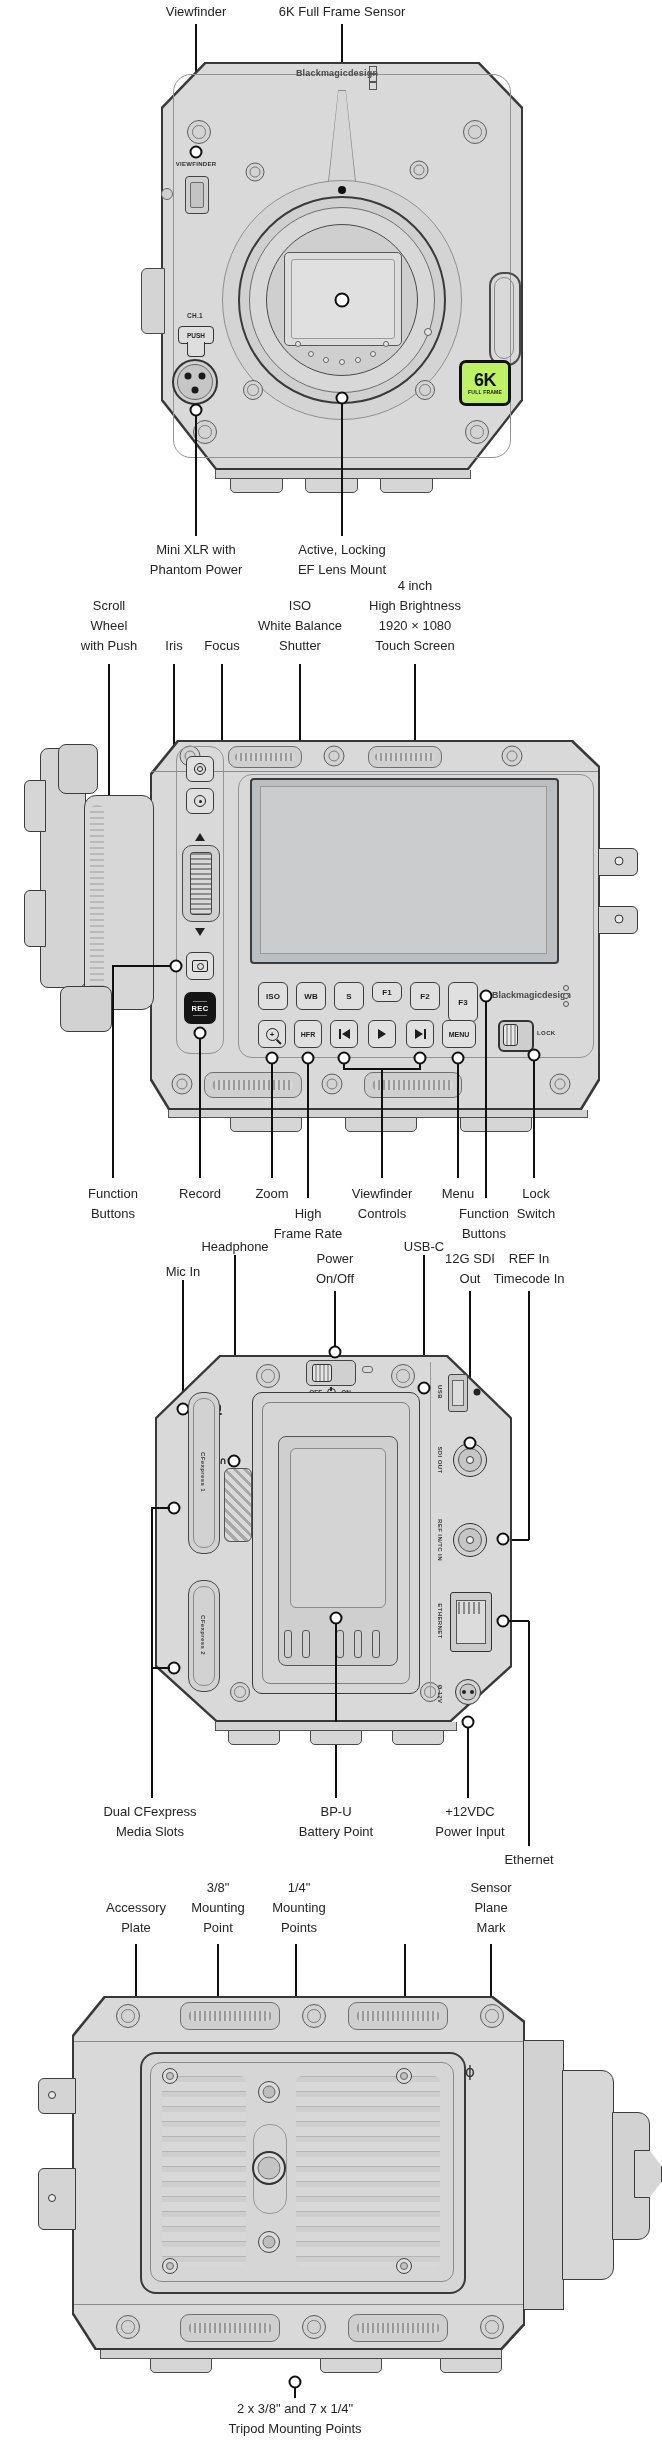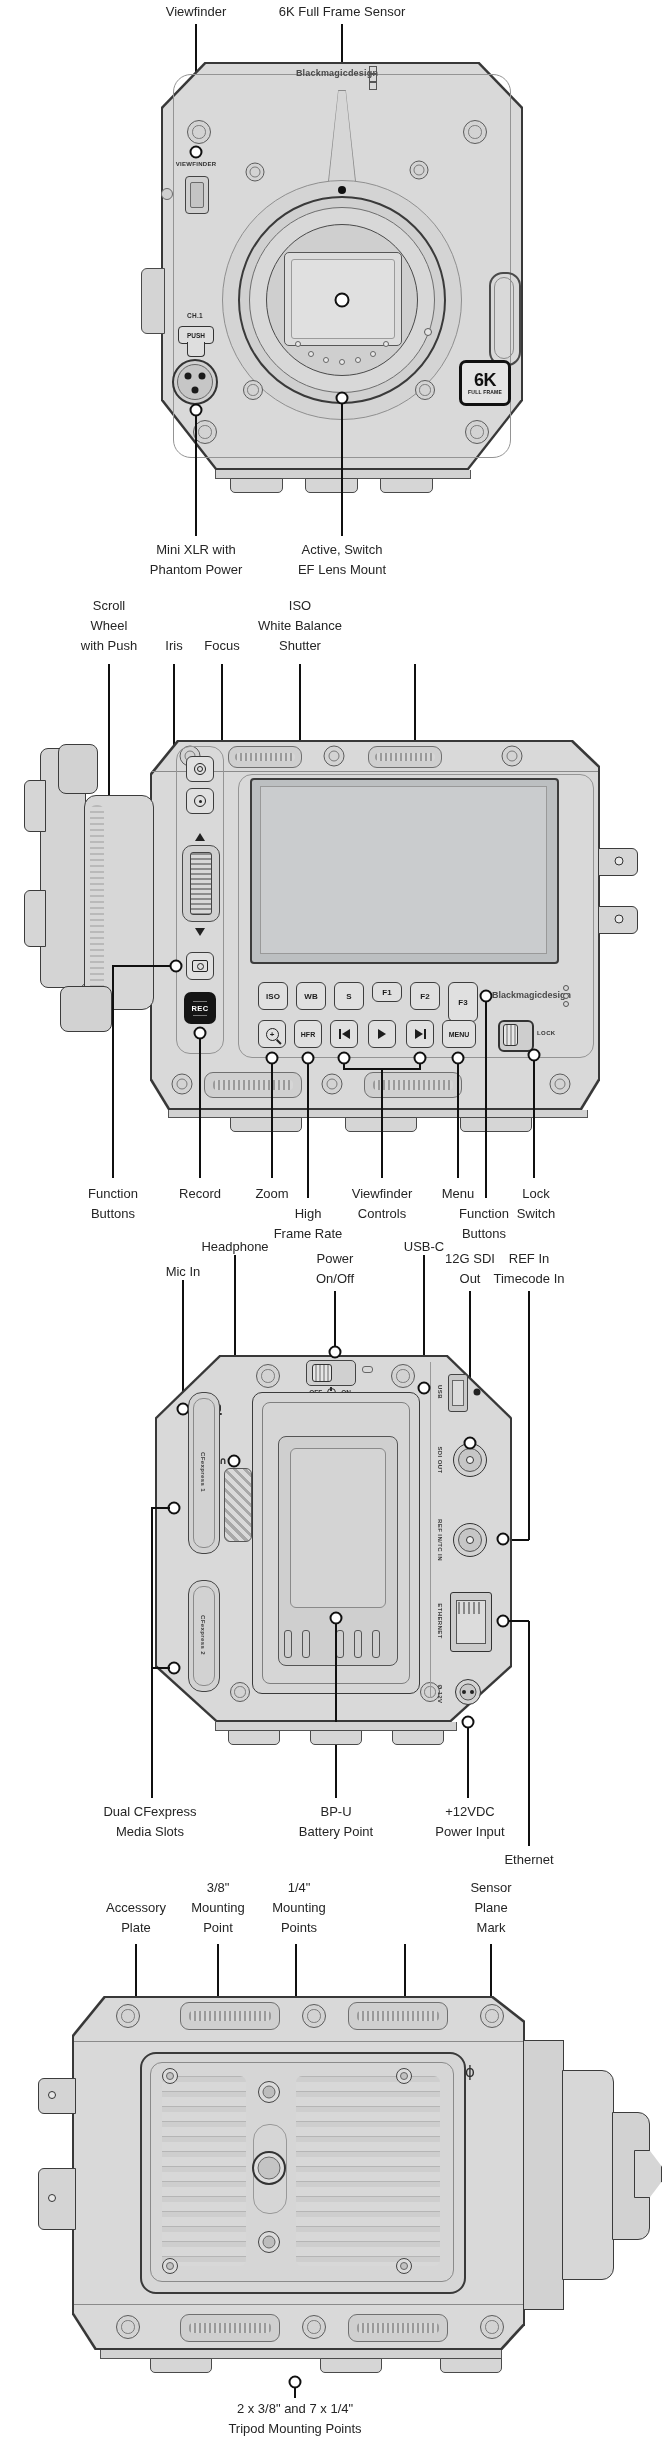--- a/index.html
+++ b/index.html
@@ -107,56 +107,60 @@
          display:flex;align-items:center;justify-content:center;">
       <span style="font:700 6.5px 'Liberation Sans',sans-serif;color:#222;">PUSH</span>
     </div>
     <div class="abs" style="left:172px;top:342px;width:16px;height:14px;border:1.5px solid #333;border-top:none;background:#dedede;border-radius:0 0 4px 4px;"></div>
     <div class="circ" style="left:180px;top:382px;width:46px;height:46px;border:2px solid #333;background:#d0d0d0;"></div>
     <div class="circ" style="left:180px;top:382px;width:36px;height:36px;border:1px solid #666;background:#c6c6c6;"></div>
     <div class="circ" style="left:173px;top:376px;width:7px;height:7px;background:#1a1a1a;"></div>
     <div class="circ" style="left:187px;top:376px;width:7px;height:7px;background:#1a1a1a;"></div>
     <div class="circ" style="left:180px;top:390px;width:7px;height:7px;background:#1a1a1a;"></div>
 
-    <div class="abs" style="left:444px;top:360px;width:46px;height:40px;border:3px solid #111;border-radius:7px;background:#e5e5e5;
+    <div class="abs" style="left:444px;top:360px;width:46px;height:40px;border:3px solid #111;border-radius:7px;background:#bef264;
          display:flex;flex-direction:column;align-items:center;justify-content:center;">
       <span style="font:900 18px/18px 'Liberation Sans',sans-serif;color:#111;letter-spacing:-.5px;">6K</span>
       <span style="font:800 5px/7px 'Liberation Sans',sans-serif;color:#111;letter-spacing:.2px;">FULL FRAME</span>
     </div>
 
     <div class="fdot" style="left:327px;top:190px;"></div>
     <div class="dot" style="left:327px;top:300px;width:11px;height:11px;"></div>
 
     <div class="abs" style="left:200px;top:470px;width:254px;height:8px;background:#d2d2d2;border:1px solid #555;border-top:none;"></div>
     <div class="abs" style="left:215px;top:478px;width:51px;height:13px;background:#d6d6d6;border:1.5px solid #4a4a4a;border-radius:0 0 5px 5px;"></div>
     <div class="abs" style="left:290px;top:478px;width:51px;height:13px;background:#d6d6d6;border:1.5px solid #4a4a4a;border-radius:0 0 5px 5px;"></div>
     <div class="abs" style="left:365px;top:478px;width:51px;height:13px;background:#d6d6d6;border:1.5px solid #4a4a4a;border-radius:0 0 5px 5px;"></div>
 
     <div class="dot" style="left:181px;top:410px;"></div>
     <div class="lv" style="left:180px;top:416px;height:120px;"></div>
     <div class="dot" style="left:327px;top:398px;"></div>
     <div class="lv" style="left:326px;top:404px;height:132px;"></div>
     <div class="lbl" style="left:181px;top:540px;width:140px;">Mini XLR with
 Phantom Power</div>
-    <div class="lbl" style="left:327px;top:540px;width:150px;">Active, Switch
+    <div class="lbl" style="left:327px;top:540px;width:150px;">Active, Locking
 EF Lens Mount</div>
   </div>
 
   <div class="abs" style="left:0;top:570px;width:662px;height:680px;">
     
   </div>
 
   <div class="lbl" style="left:109px;top:596px;width:110px;">Scroll
 Wheel
 with Push</div>
   <div class="lbl" style="left:174px;top:636px;width:70px;">Iris</div>
   <div class="lbl" style="left:222px;top:636px;width:80px;">Focus</div>
   <div class="lbl" style="left:300px;top:596px;width:130px;">ISO
 White Balance
 Shutter</div>
+  <div class="lbl" style="left:415px;top:576px;width:140px;">4 inch
+High Brightness
+1920 × 1080
+Touch Screen</div>
 
   <div class="lv" style="left:108px;top:664px;height:222px;"></div>
   <div class="lh" style="left:108px;top:885px;width:62px;"></div>
   <div class="dot" style="left:176px;top:886px;"></div>
   <div class="lv" style="left:173px;top:664px;height:100px;"></div>
   <div class="dot" style="left:174px;top:769px;"></div>
   <div class="lv" style="left:221px;top:664px;height:132px;"></div>
   <div class="dot" style="left:221px;top:801px;"></div>
   <div class="lv" style="left:299px;top:664px;height:292px;"></div>
   <div class="lh" style="left:272px;top:954px;width:78px;"></div>

